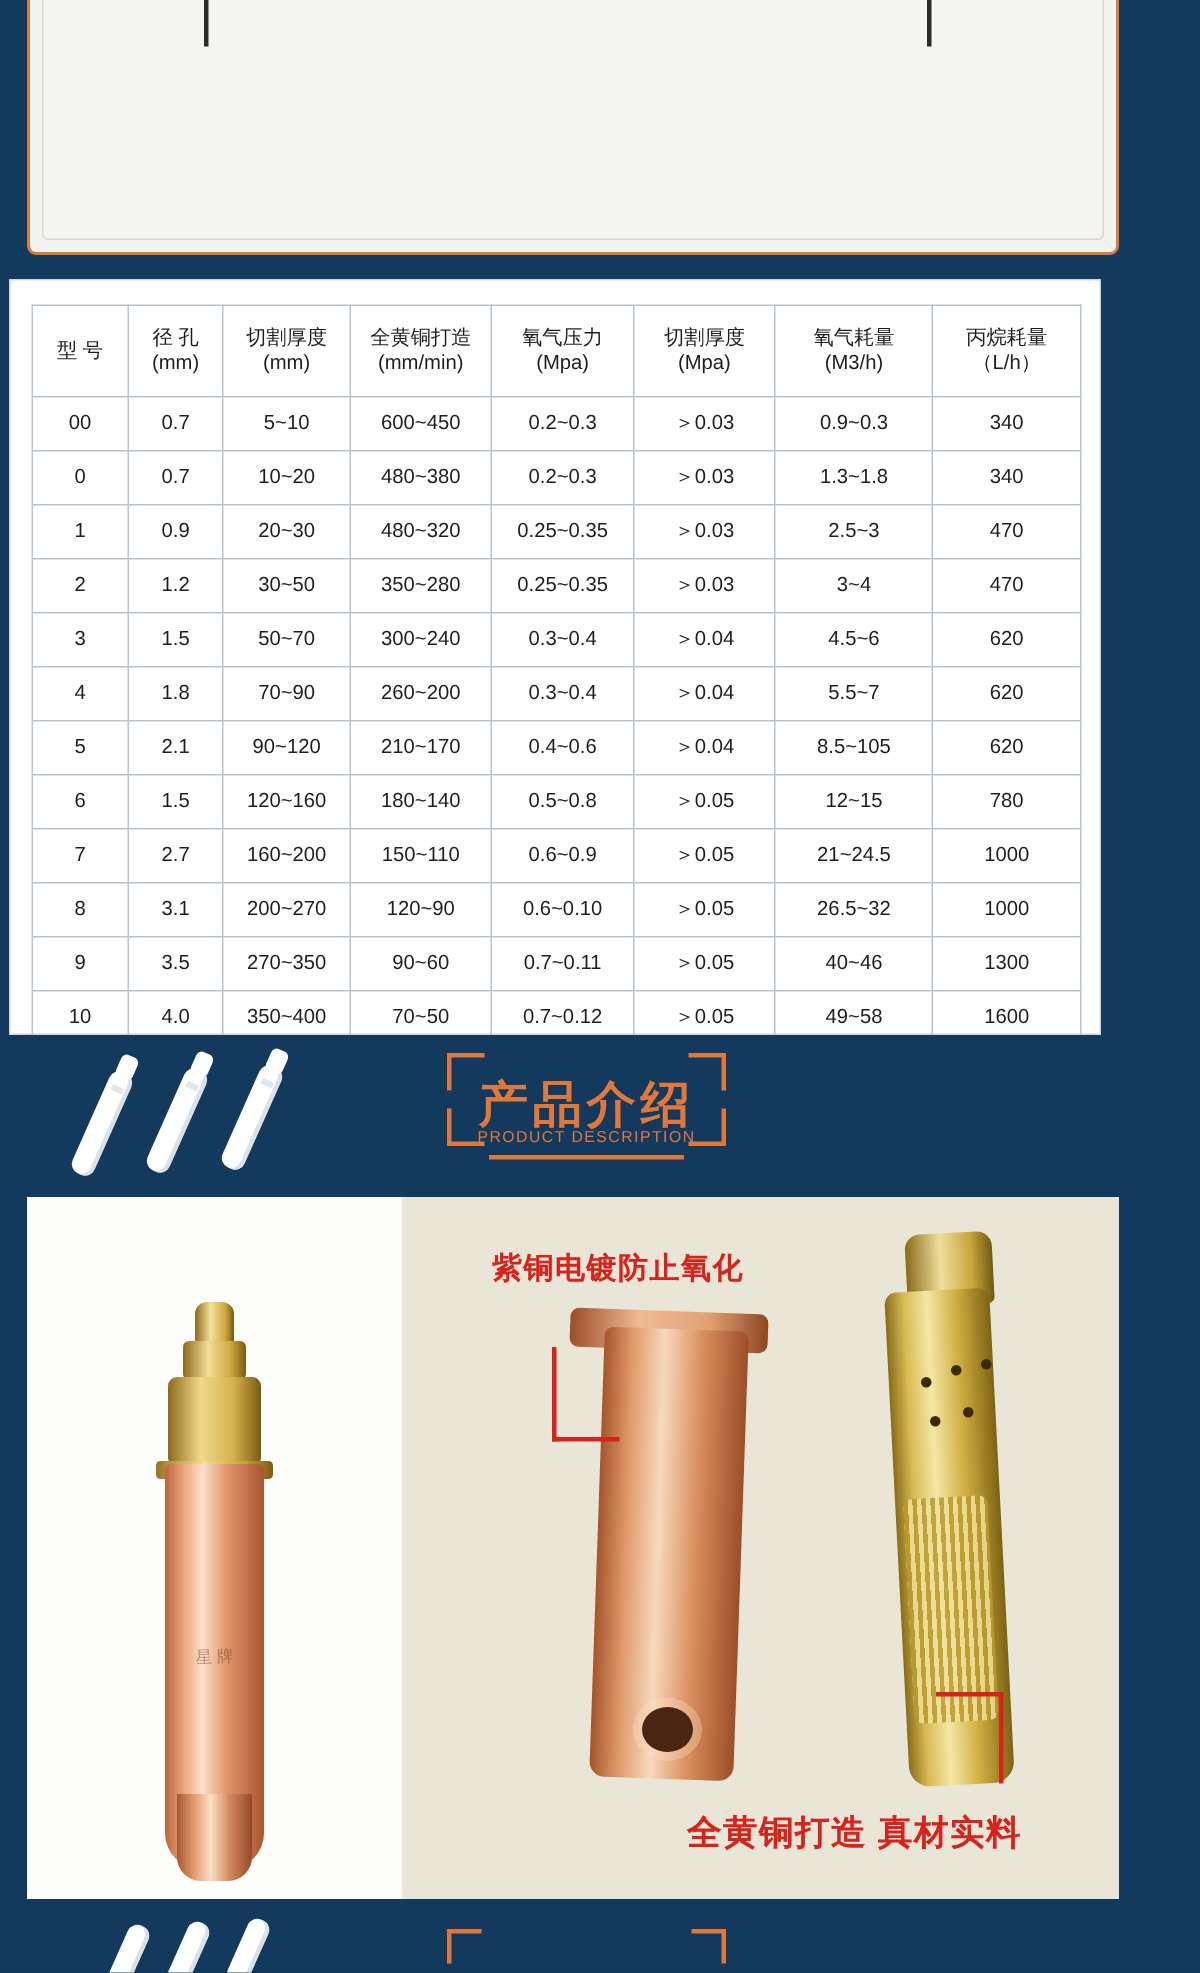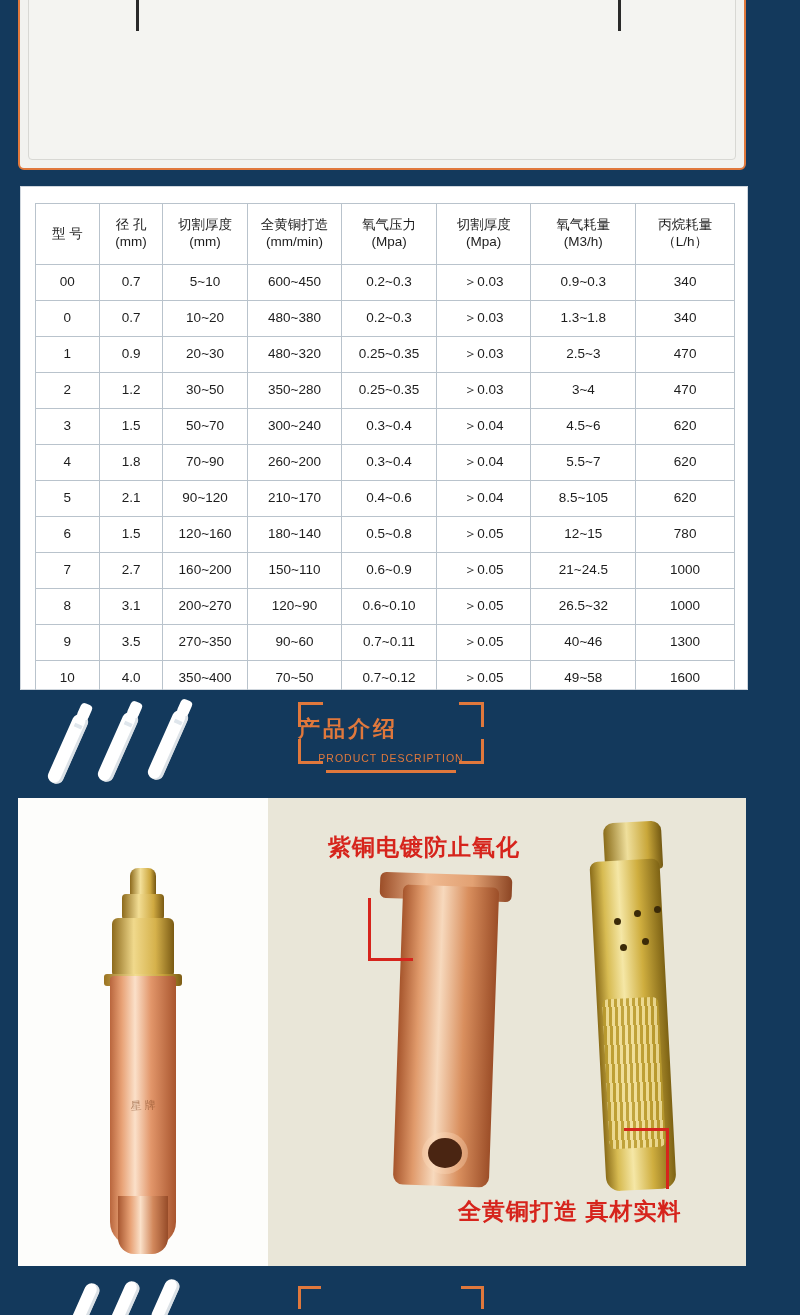--- a/index.html
+++ b/index.html
@@ -29,21 +29,21 @@
   .dim-tick{position:absolute;width:3px;height:36px;background:#2a2a2a;top:104px;}
   .dim-tick.left{left:107px;}
   .dim-tick.right{left:589px;}
   .net-weight{
     position:absolute;right:34px;top:215px;font-size:25px;color:#222;font-weight:bold;
     letter-spacing:1px;
   }
 
   
   .table-block{
-    position:absolute;left:20px;top:186px;width:728px;height:504px;
+    position:absolute;left:6px;top:186px;width:728px;height:504px;
     background:#ffffff;border:1px solid #cfd6dd;box-sizing:border-box;
     padding:16px 14px;
   }
   table.spec{
     border-collapse:collapse;width:700px;margin:0 auto;
     table-layout:fixed;
   }
   table.spec th,table.spec td{
     border:1px solid #b9c3cc;
     text-align:center;
@@ -92,22 +92,22 @@
 
   .title-box{
     position:absolute;left:298px;top:12px;width:186px;height:80px;
   }
   .title-box .corner{position:absolute;width:22px;height:22px;border:3px solid #e0783c;}
   .title-box .tl{left:0;top:0;border-right:none;border-bottom:none;}
   .title-box .tr{right:0;top:0;border-left:none;border-bottom:none;}
   .title-box .bl{left:0;bottom:18px;border-right:none;border-top:none;}
   .title-box .br{right:0;bottom:18px;border-left:none;border-top:none;}
   .title-cn{
-    position:absolute;left:0;right:0;top:12px;
-    font-size:22px;color:#e0783c;font-weight:bold;letter-spacing:3px;
+    position:absolute;left:0;right:0;top:12px;text-align:center;
+    font-size:33px;color:#e0783c;font-weight:bold;letter-spacing:3px;
   }
   .title-en{
     position:absolute;left:0;right:0;top:50px;text-align:center;
     font-size:10.5px;color:#e0783c;letter-spacing:1px;
   }
   .title-underline{
     position:absolute;left:28px;top:68px;width:130px;height:3px;background:#e0783c;
   }
 
   
@@ -191,25 +191,25 @@
   .rb-knurl{
     position:absolute;left:338px;top:200px;width:56px;height:150px;
     background:repeating-linear-gradient(90deg,#b99a2e 0 3px,#f1e09c 3px 6px);
     opacity:.85;border-radius:6px;transform:rotate(-3deg);
   }
   .dot{position:absolute;width:7px;height:7px;background:#3b2a08;border-radius:50%;}
   .d1{left:346px;top:120px;} .d2{left:366px;top:112px;} .d3{left:386px;top:108px;}
   .d4{left:352px;top:146px;} .d5{left:374px;top:140px;}
 
   .note-red-1{
-    position:absolute;left:60px;top:34px;font-size:23px;color:#d6241c;font-weight:bold;
+    position:absolute;left:60px;top:34px;font-size:20px;color:#d6241c;font-weight:bold;
     letter-spacing:1px;
   }
   .note-red-2{
-    position:absolute;left:190px;top:398px;font-size:23px;color:#d6241c;font-weight:bold;
+    position:absolute;left:190px;top:408px;font-size:23px;color:#d6241c;font-weight:bold;
     letter-spacing:1px;
   }
   .bracket1{
     position:absolute;left:100px;top:100px;width:42px;height:60px;
     border-left:3px solid #d6241c;border-bottom:3px solid #d6241c;
   }
   .bracket2{
     position:absolute;left:356px;top:330px;width:42px;height:58px;
     border-right:3px solid #d6241c;border-top:3px solid #d6241c;
   }

